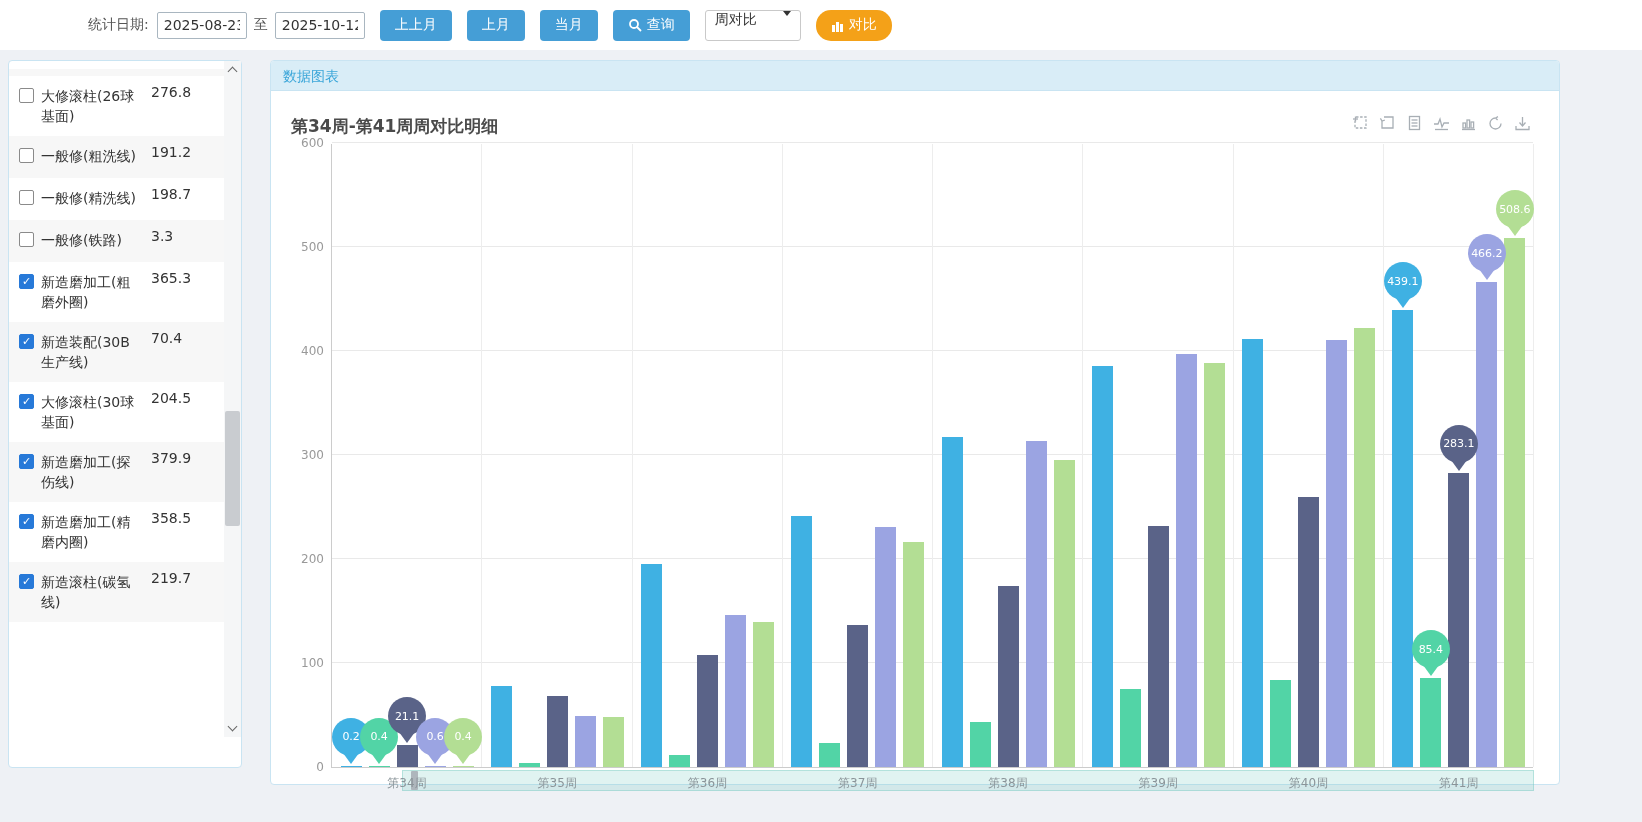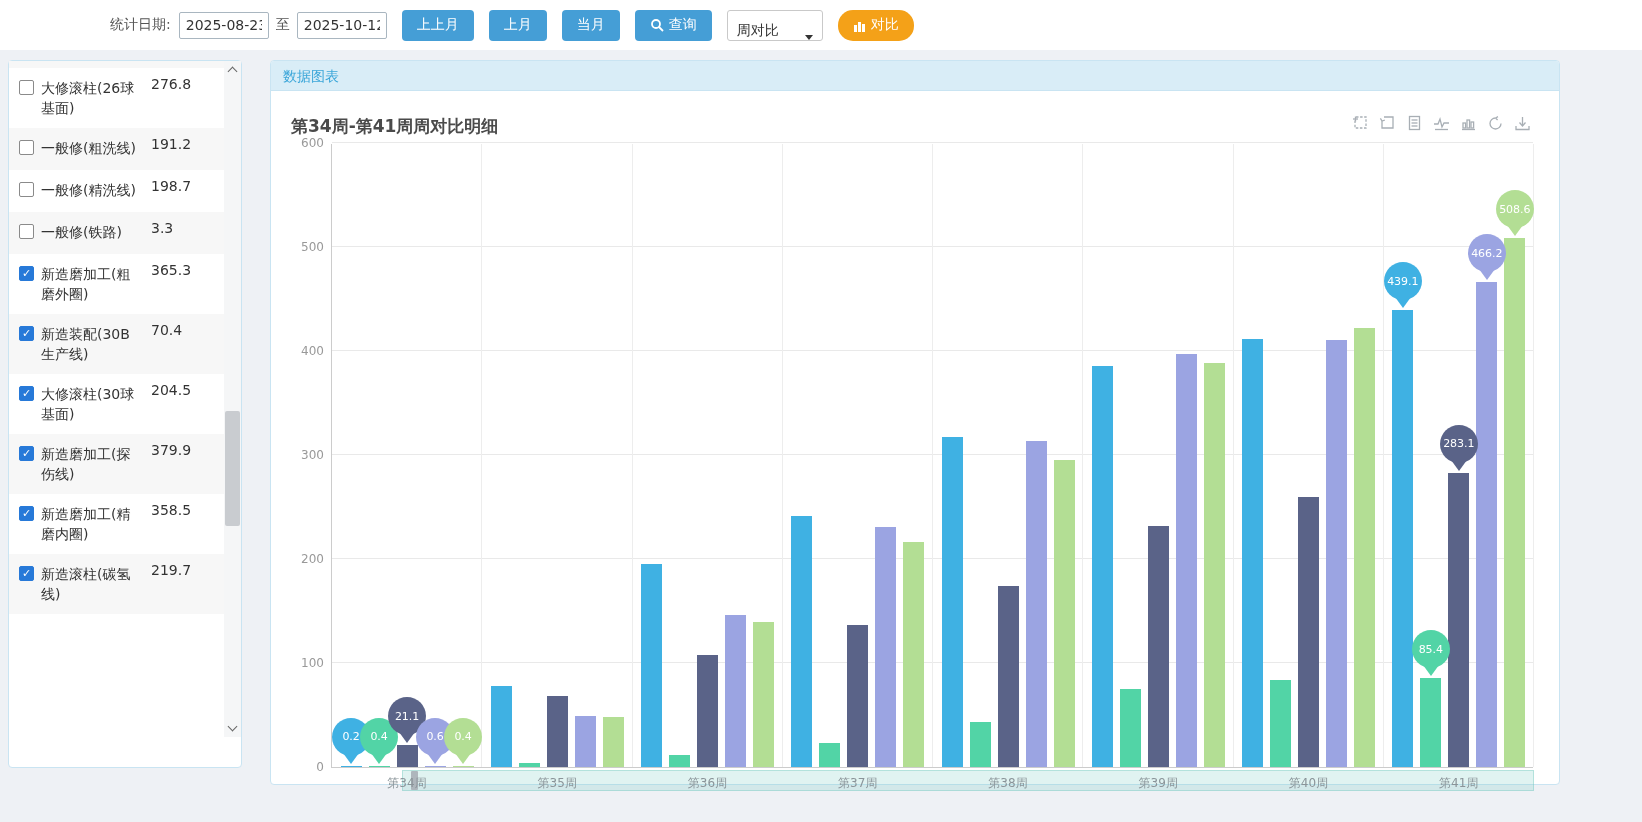--- a/index.html
+++ b/index.html
@@ -1,44 +1,44 @@
 <!DOCTYPE html>
 <html><head>
 <meta charset="utf-8">
 <style>
   * { box-sizing: border-box; margin: 0; padding: 0; }
   html,body { width:1642px; height:822px; overflow:hidden;
     font-family:"DejaVu Sans","Liberation Sans",sans-serif; background:#eef1f5; }
 
   
   .topbar { position:absolute; left:0; top:0; width:1642px; height:50px; background:#ffffff;
-    display:flex; align-items:center; padding-left:110px; }
+    display:flex; align-items:center; padding-left:88px; }
   .topbar .lbl { font-size:14px; color:#555; margin-right:8px; }
   .date-input { width:90px; height:27px; border:1px solid #a9b6c0; border-radius:2px;
     font-size:14px; color:#333; padding:0 6px; font-family:inherit; background:#fff; }
   .to-lbl { font-size:14px; color:#555; margin:0 7px; }
   .btn { height:31px; border:none; border-radius:4px; background:#459ed6; color:#fff;
     font-size:14px; padding:0 15px; margin-left:15px; cursor:pointer; font-family:inherit;
     display:inline-flex; align-items:center; gap:5px; }
   .btn.orange { background:#f4a118;border-radius:15px; }
   .mode-select { height:31px; width:96px; margin-left:15px; background:#fff; border:1px solid #c9c9c9;
-    border-radius:3px; display:inline-flex; align-items:flex-end; justify-content:space-between;
+    border-radius:3px; display:inline-flex; align-items:flex-start; justify-content:space-between;
     padding:0 9px; font-size:14px; color:#333; cursor:pointer; }
   .caret { width:0; height:0; border-left:4px solid transparent; border-right:4px solid transparent;
     border-top:5px solid #333; }
 
   
   .panel { position:absolute; background:#fff; border:1px solid #c9e4f2; border-radius:4px; }
   .panel-hd { height:30px; background:#d9edf7; border-bottom:1px solid #c9e4f2;
     color:#3ba6d9; font-size:14px; line-height:30px; padding-left:12px;
     border-radius:3px 3px 0 0; }
 
   .sidebar { left:8px; top:60px; width:234px; height:708px; }
   .dev-list { position:relative; height:676px; overflow:hidden; }
-  .dev-rows { position:absolute; left:0; top:0; width:215px; }
+  .dev-rows { position:absolute; left:0; top:8px; width:215px; }
   .row-sliver { height:7px; background:#f7f7f7; }
   .dev-row { position:relative; padding:10px 6px 10px 10px; background:#fff; min-height:42px; }
   .dev-row.alt { background:#f7f7f7; }
   .cb { position:absolute; left:10px; top:12px; width:15px; height:15px; border:1px solid #8a8a8a;
     border-radius:2px; background:#fff; font-size:11px; line-height:13px; text-align:center;
     color:#fff; cursor:pointer; }
   .cb.checked { background:#2779d8; border-color:#2779d8; }
   .dev-label { display:block; margin-left:22px; width:100px; font-size:14px; color:#333;
     line-height:20px; word-break:break-all; }
   .dev-value { position:absolute; left:142px; top:8px; font-size:14px; color:#333; }

